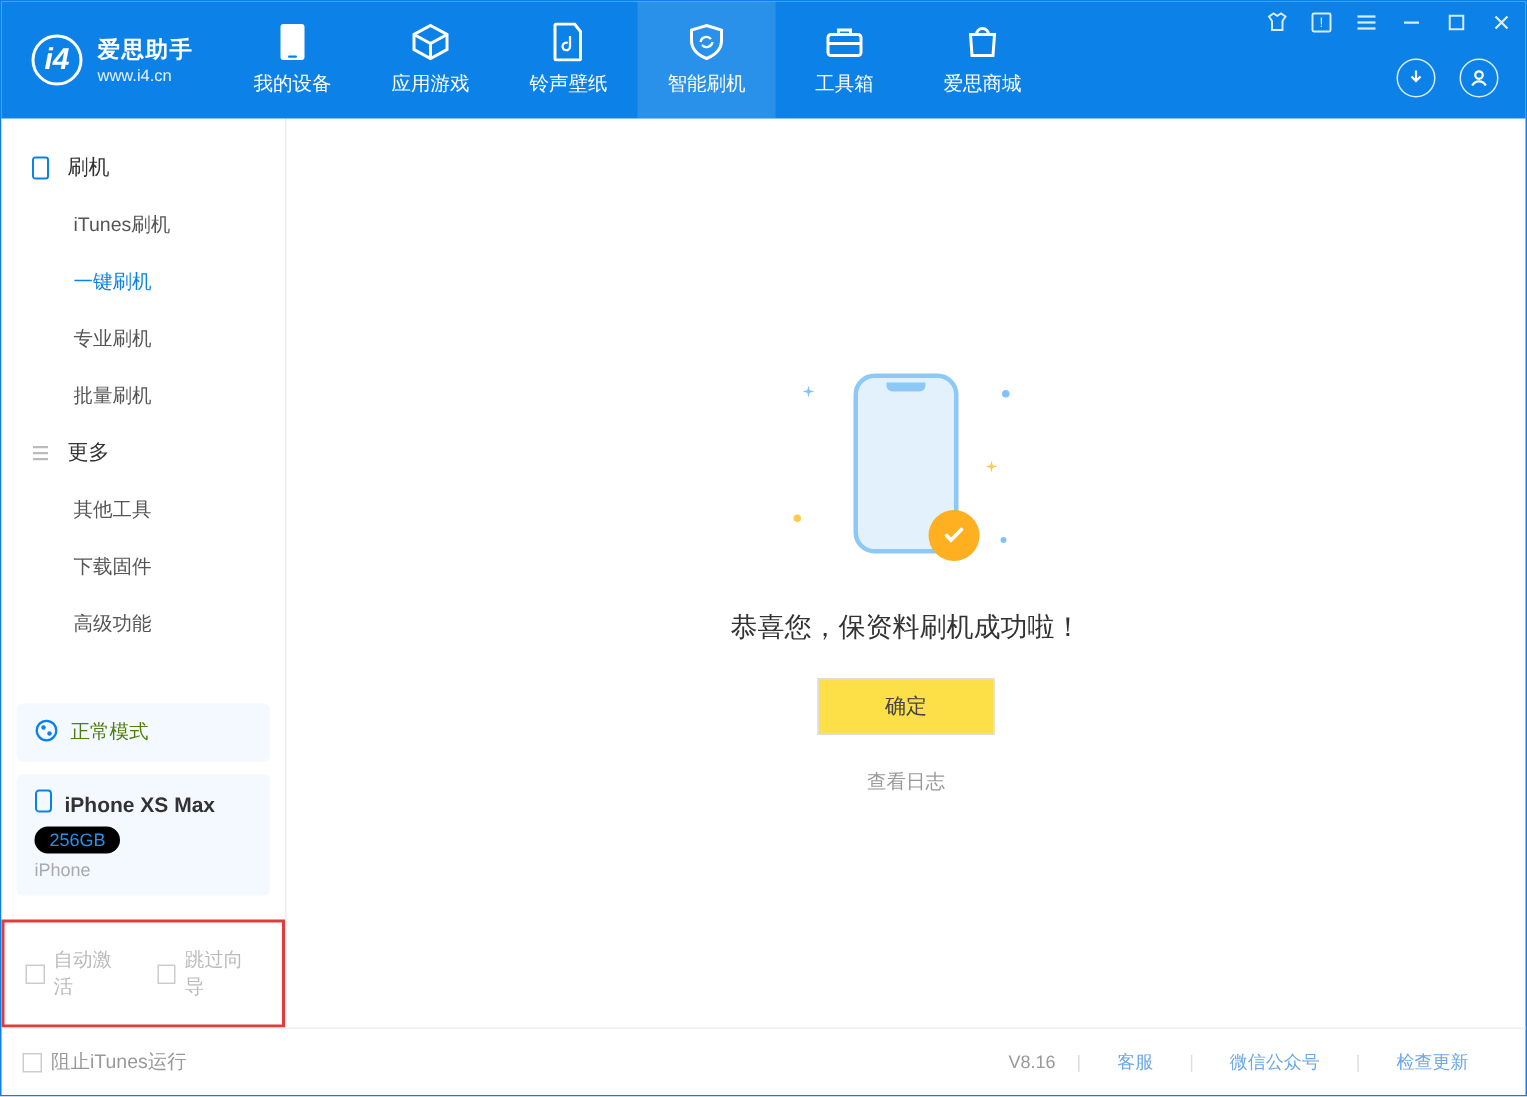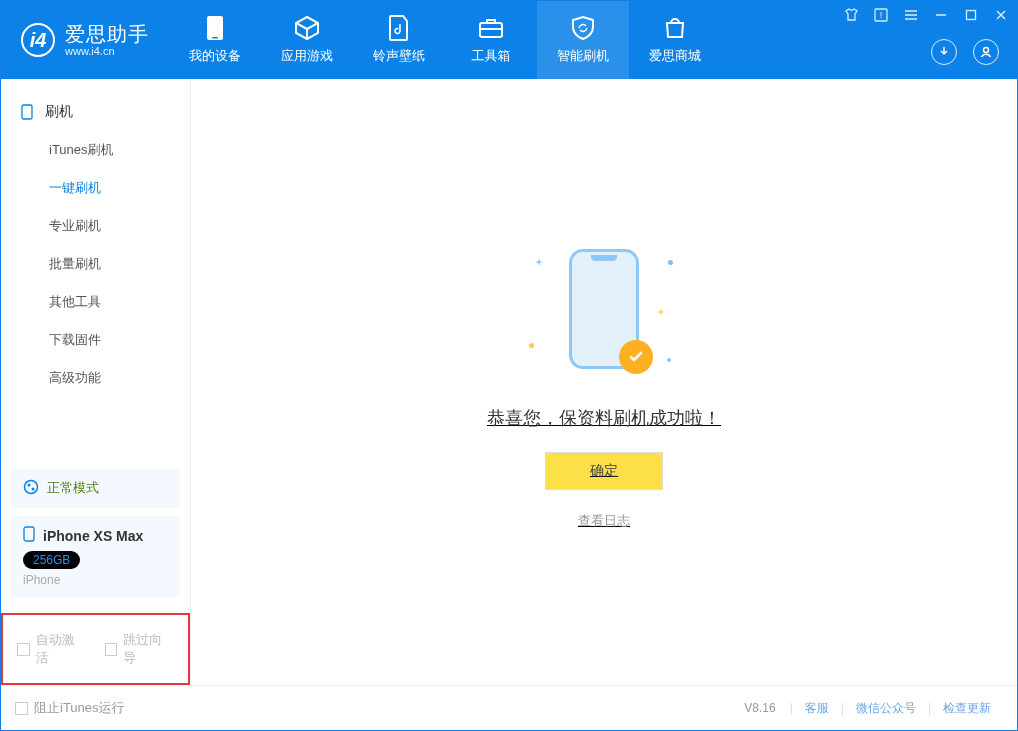--- a/index.html
+++ b/index.html
@@ -4,21 +4,21 @@
 <style>
 * { margin: 0; padding: 0; box-sizing: border-box; font-family: "Microsoft YaHei", -apple-system, sans-serif; }
 body { background: #fff; width: 1018px; height: 731px; overflow: hidden; }
 .window { width: 1018px; height: 731px; border: 1px solid #0e7fe6; display: flex; flex-direction: column; }
 
 
 .header { height: 78px; background: linear-gradient(180deg, #0c82e8, #0c82e8); display: flex; align-items: center; color: #fff; position: relative; }
 .logo-block { display: flex; align-items: center; padding: 0 14px 0 20px; }
 .logo-circle { width: 34px; height: 34px; border: 2.5px solid #fff; border-radius: 50%; display: flex; align-items: center; justify-content: center; font-size: 20px; font-weight: 700; font-style: italic; }
 .logo-text { margin-left: 10px; }
-.logo-title { font-size: 20px; font-weight: 400; letter-spacing: 1px; line-height: 22px; }
+.logo-title { font-size: 15px; font-weight: 700; letter-spacing: 1px; line-height: 22px; }
 .logo-sub { font-size: 11px; opacity: .9; line-height: 13px; }
 
 .tabs { display: flex; align-self: stretch; margin-left: 6px; }
 .tab { width: 92px; display: flex; flex-direction: column; align-items: center; justify-content: center; gap: 6px; cursor: pointer; }
 .tab.active { background: rgba(255,255,255,.12); }
 .tab-icon { width: 26px; height: 26px; display: flex; align-items: center; justify-content: center; }
 .tab-label { font-size: 13px; color: #fff; }
 
 .header-right { position: absolute; right: 6px; top: 4px; display: flex; gap: 10px; align-items: center; }
 .win-btn { width: 20px; height: 20px; display: flex; align-items: center; justify-content: center; color: #fff; cursor: pointer; opacity: .85; }
@@ -40,21 +40,21 @@
 .devbox { margin: 0 10px 8px; background: #f4f9ff; border-radius: 4px; padding: 10px 12px; }
 .devname { font-size: 14px; font-weight: 700; color: #333; display: flex; align-items: center; gap: 8px; }
 .devcap { display: inline-block; margin-top: 6px; background: #000000; color: #2b8fe8; border-radius: 10px; padding: 2px 10px; font-size: 12px; }
 .devtype { font-size: 12px; color: #aaa; margin-top: 4px; }
 
 .redbox { margin: 8px 0 0; border: 2px solid #e23b3b; padding: 16px 14px; display: flex; gap: 18px; align-items: center; }
 .chk { display: flex; align-items: center; gap: 6px; font-size: 13px; color: #bbb; cursor: pointer; }
 .chk-box { width: 13px; height: 13px; border: 1px solid #ccc; background: #fff; }
 
 
-.main { flex: 1; display: flex; flex-direction: column; align-items: center; justify-content: center; gap: 22px; text-decoration: underline; }
+.main { flex: 1; display: flex; flex-direction: column; align-items: center; justify-content: center; gap: 22px; }
 .phone-ill { position: relative; width: 190px; height: 150px; display: flex; align-items: center; justify-content: center; }
 .phone { width: 70px; height: 120px; border: 3px solid #8ec8f6; border-radius: 14px; background: #e3f1fd; position: relative; }
 .phone .notch { position: absolute; top: 3px; left: 50%; transform: translateX(-50%); width: 26px; height: 6px; background: #8ec8f6; border-radius: 0 0 4px 4px; }
 .badge { position: absolute; right: 46px; bottom: 10px; width: 34px; height: 34px; background: #ffb020; border-radius: 50%; display: flex; align-items: center; justify-content: center; color: #fff; font-size: 18px; }
 .spark { position: absolute; width: 8px; height: 8px; }
 .spark svg path { fill: #7fc2ff; }
 .spark.s1 { left: 26px; top: 18px; }
 .spark.s2 { right: 34px; top: 68px; }
 .spark.s2 svg path { fill: #ffc94d; }
 .dotty { position: absolute; width: 5px; height: 5px; border-radius: 50%; }
@@ -63,21 +63,21 @@
 .dotty.d3 { background: #7fc2ff; right: 28px; bottom: 22px; width: 4px; height: 4px; }
 .success-text { font-size: 18px; color: #333; }
 .ok-btn { border: 1px solid #ddd; background: #fde047; padding: 9px 44px; font-size: 14px; color: #444; cursor: pointer; }
 .loglink { font-size: 13px; color: #999; cursor: pointer; }
 
 
 .footer { height: 45px; border-top: 1px solid #eee; display: flex; align-items: center; padding: 0 14px; font-size: 12px; color: #999; }
 .footer .chk { color: #999; }
 .footer-spacer { flex: 1; }
 .footer .ver { color: #999; margin-right: 14px; }
-.footer .flink { color: #6aa8e8; padding: 0 12px; cursor: pointer; }
+.footer .flink { color: #6aa8e8; padding: 0 24px; cursor: pointer; }
 .fdiv { color: #ddd; }
 </style>
 </head>
 <body>
 
 <div class="window">
 
   <div class="header">
     <div class="logo-block">
       <div class="logo-circle">i4</div>
@@ -109,38 +109,38 @@
       </div>
       <div class="tab">
         <span class="tab-icon">
           <svg width="22" height="26" viewBox="0 0 22 26">
               <path d="M3 1h12l4 5v18a1 1 0 0 1-1 1H3a1 1 0 0 1-1-1V2a1 1 0 0 1 1-1z" fill="none" stroke="#fff" stroke-width="2"></path>
               <path d="M12 9v7a2.5 2.5 0 1 1-1.5-2.3" fill="none" stroke="#fff" stroke-width="1.5"></path>
             </svg>
         </span>
         <span class="tab-label">铃声壁纸</span>
       </div>
+      <div class="tab active">
+        <span class="tab-icon">
+          <svg width="26" height="26" viewBox="0 0 26 26">
+              <path d="M13 2l10 3v7c0 6-5 10-10 12C8 22 3 18 3 12V5l10-3z" fill="none" stroke="#fff" stroke-width="2"></path>
+              <path d="M9 13a4 4 0 0 1 7-2M17 13a4 4 0 0 1-7 2" fill="none" stroke="#fff" stroke-width="1.5"></path>
+            </svg>
+        </span>
+        <span class="tab-label">智能刷机</span>
+      </div>
       <div class="tab">
         <span class="tab-icon">
           <svg width="26" height="22" viewBox="0 0 26 22">
               <rect x="2" y="6" width="22" height="14" rx="2" fill="none" stroke="#fff" stroke-width="2"></rect>
               <path d="M9 6V3h8v3" fill="none" stroke="#fff" stroke-width="2"></path>
               <line x1="2" y1="12" x2="24" y2="12" stroke="#fff" stroke-width="2"></line>
             </svg>
         </span>
         <span class="tab-label">工具箱</span>
-      </div>
-      <div class="tab active">
-        <span class="tab-icon">
-          <svg width="26" height="26" viewBox="0 0 26 26">
-              <path d="M13 2l10 3v7c0 6-5 10-10 12C8 22 3 18 3 12V5l10-3z" fill="none" stroke="#fff" stroke-width="2"></path>
-              <path d="M9 13a4 4 0 0 1 7-2M17 13a4 4 0 0 1-7 2" fill="none" stroke="#fff" stroke-width="1.5"></path>
-            </svg>
-        </span>
-        <span class="tab-label">智能刷机</span>
       </div>
       <div class="tab">
         <span class="tab-icon">
           <svg width="24" height="24" viewBox="0 0 24 24">
               <path d="M4 7h16l-1 14H5L4 7z" fill="none" stroke="#fff" stroke-width="2"></path>
               <path d="M8 7a4 4 0 0 1 8 0" fill="none" stroke="#fff" stroke-width="2"></path>
             </svg>
         </span>
         <span class="tab-label">爱思商城</span>
       </div>
@@ -207,20 +207,30 @@
                 <rect x="1" y="1" width="10" height="14" rx="1.5" fill="none" stroke="#0c82e8" stroke-width="1.3"></rect>
               </svg>
             </span>
           <span>刷机</span>
         </div>
         <div class="side-item">iTunes刷机</div>
         <div class="side-item active">一键刷机</div>
         <div class="side-item">专业刷机</div>
         <div class="side-item">批量刷机</div>
 
+        <div class="side-section grey">
+          <span class="sec-icon">
+              <svg width="14" height="12" viewBox="0 0 14 12">
+                <line x1="2" y1="2" x2="12" y2="2" stroke="#bbb" stroke-width="1.5"></line>
+                <line x1="2" y1="6" x2="12" y2="6" stroke="#bbb" stroke-width="1.5"></line>
+                <line x1="2" y1="10" x2="12" y2="10" stroke="#bbb" stroke-width="1.5"></line>
+              </svg>
+            </span>
+          <span>更多</span>
+        </div>
         <div class="side-item">其他工具</div>
         <div class="side-item">下载固件</div>
         <div class="side-item">高级功能</div>
       </div>
 
       <div class="devmode">
         <span class="dot"><svg width="16" height="16" viewBox="0 0 16 16">
               <circle cx="8" cy="8" r="6.5" fill="none" stroke="#0c82e8" stroke-width="1.5"></circle>
               <circle cx="6" cy="6" r="1.5" fill="#0c82e8"></circle>
               <circle cx="10" cy="10" r="1.5" fill="#0c82e8"></circle>

